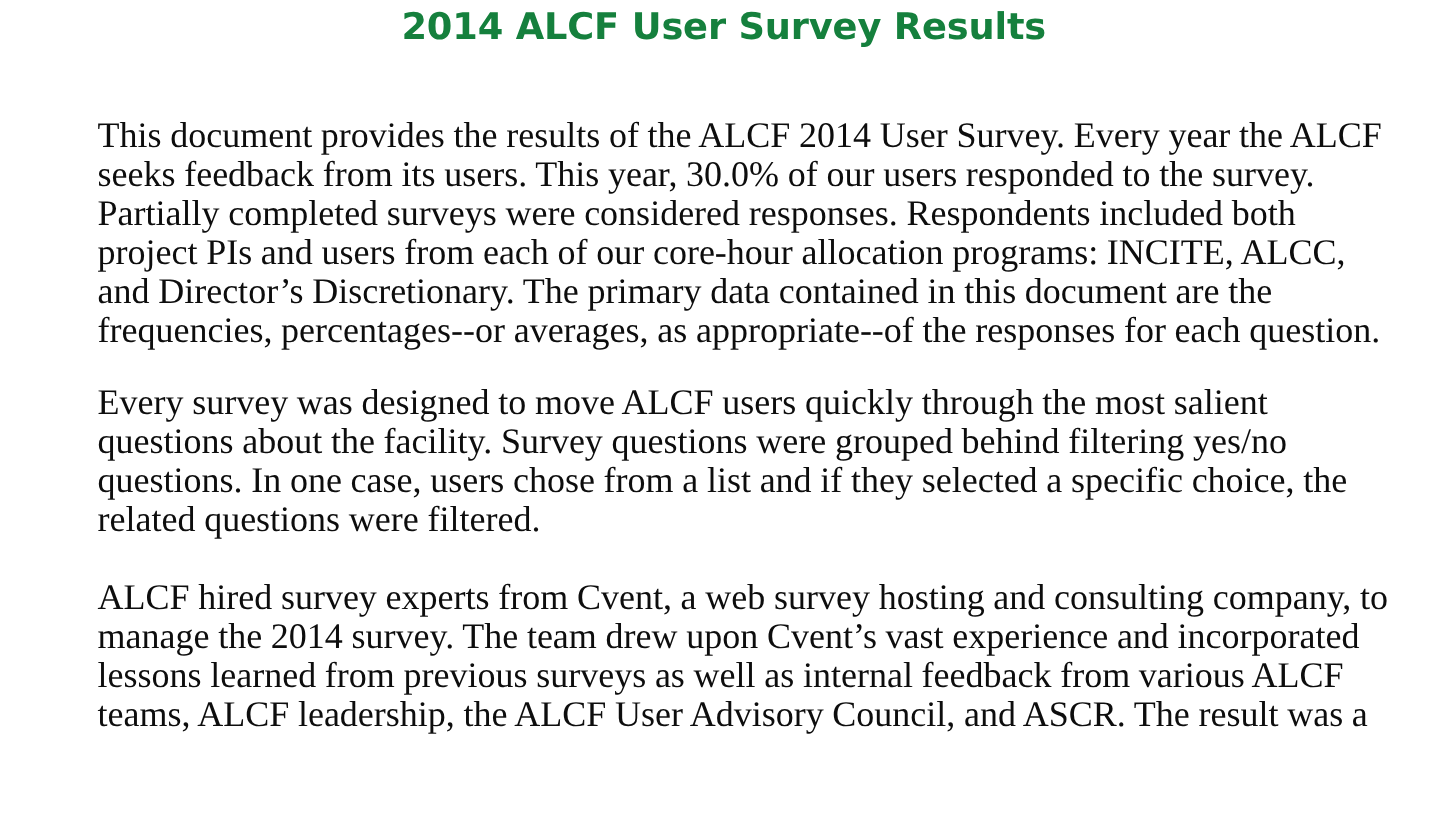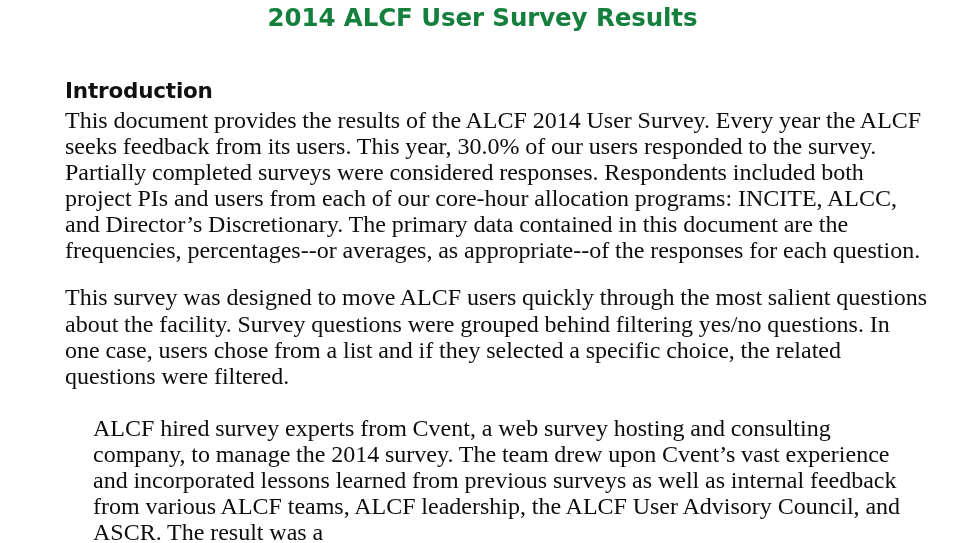--- a/index.html
+++ b/index.html
@@ -59,37 +59,35 @@
     padding: 0;
     font-family: "Liberation Serif", "DejaVu Serif", serif;
     font-size: 24px;
     line-height: 26.1px;
     color: #0d0d0d;
     text-align: left;
     word-spacing: -0.2px;
   }
   p.body-text + p.body-text {
     margin-top: 26.1px;
-    margin-left: 28px;
   }
 </style>
 </head>
 <body>
 
 <div class="page">
 
   <div class="doc-title">2014 ALCF User Survey Results</div>
 
   <div class="content">
 
     <div class="section-block">
-      <h2 class="section-heading">Introduction</h2>
       <p class="body-text">This document provides the results of the ALCF 2014 User Survey. Every year the ALCF seeks feedback from its users. This year, 30.0% of our users responded to the survey. Partially completed surveys were considered responses. Respondents included both project PIs and users from each of our core-hour allocation programs: INCITE, ALCC, and Director’s Discretionary. The primary data contained in this document are the frequencies, percentages--or averages, as appropriate--of the responses for each question.</p>
     </div>
 
     <div class="section-block">
-      <p class="body-text">This survey was designed to move ALCF users quickly through the most salient questions about the facility. Survey questions were grouped behind filtering yes/no questions. In one case, users chose from a list and if they selected a specific choice, the related questions were filtered.</p>
+      <p class="body-text">Every survey was designed to move ALCF users quickly through the most salient questions about the facility. Survey questions were grouped behind filtering yes/no questions. In one case, users chose from a list and if they selected a specific choice, the related questions were filtered.</p>
       <p class="body-text">ALCF hired survey experts from Cvent, a web survey hosting and consulting company, to manage the 2014 survey. The team drew upon Cvent’s vast experience and incorporated lessons learned from previous surveys as well as internal feedback from various ALCF teams, ALCF leadership, the ALCF User Advisory Council, and ASCR. The result was a</p>
     </div>
 
   </div>
 
 </div>
 
 </body></html>

